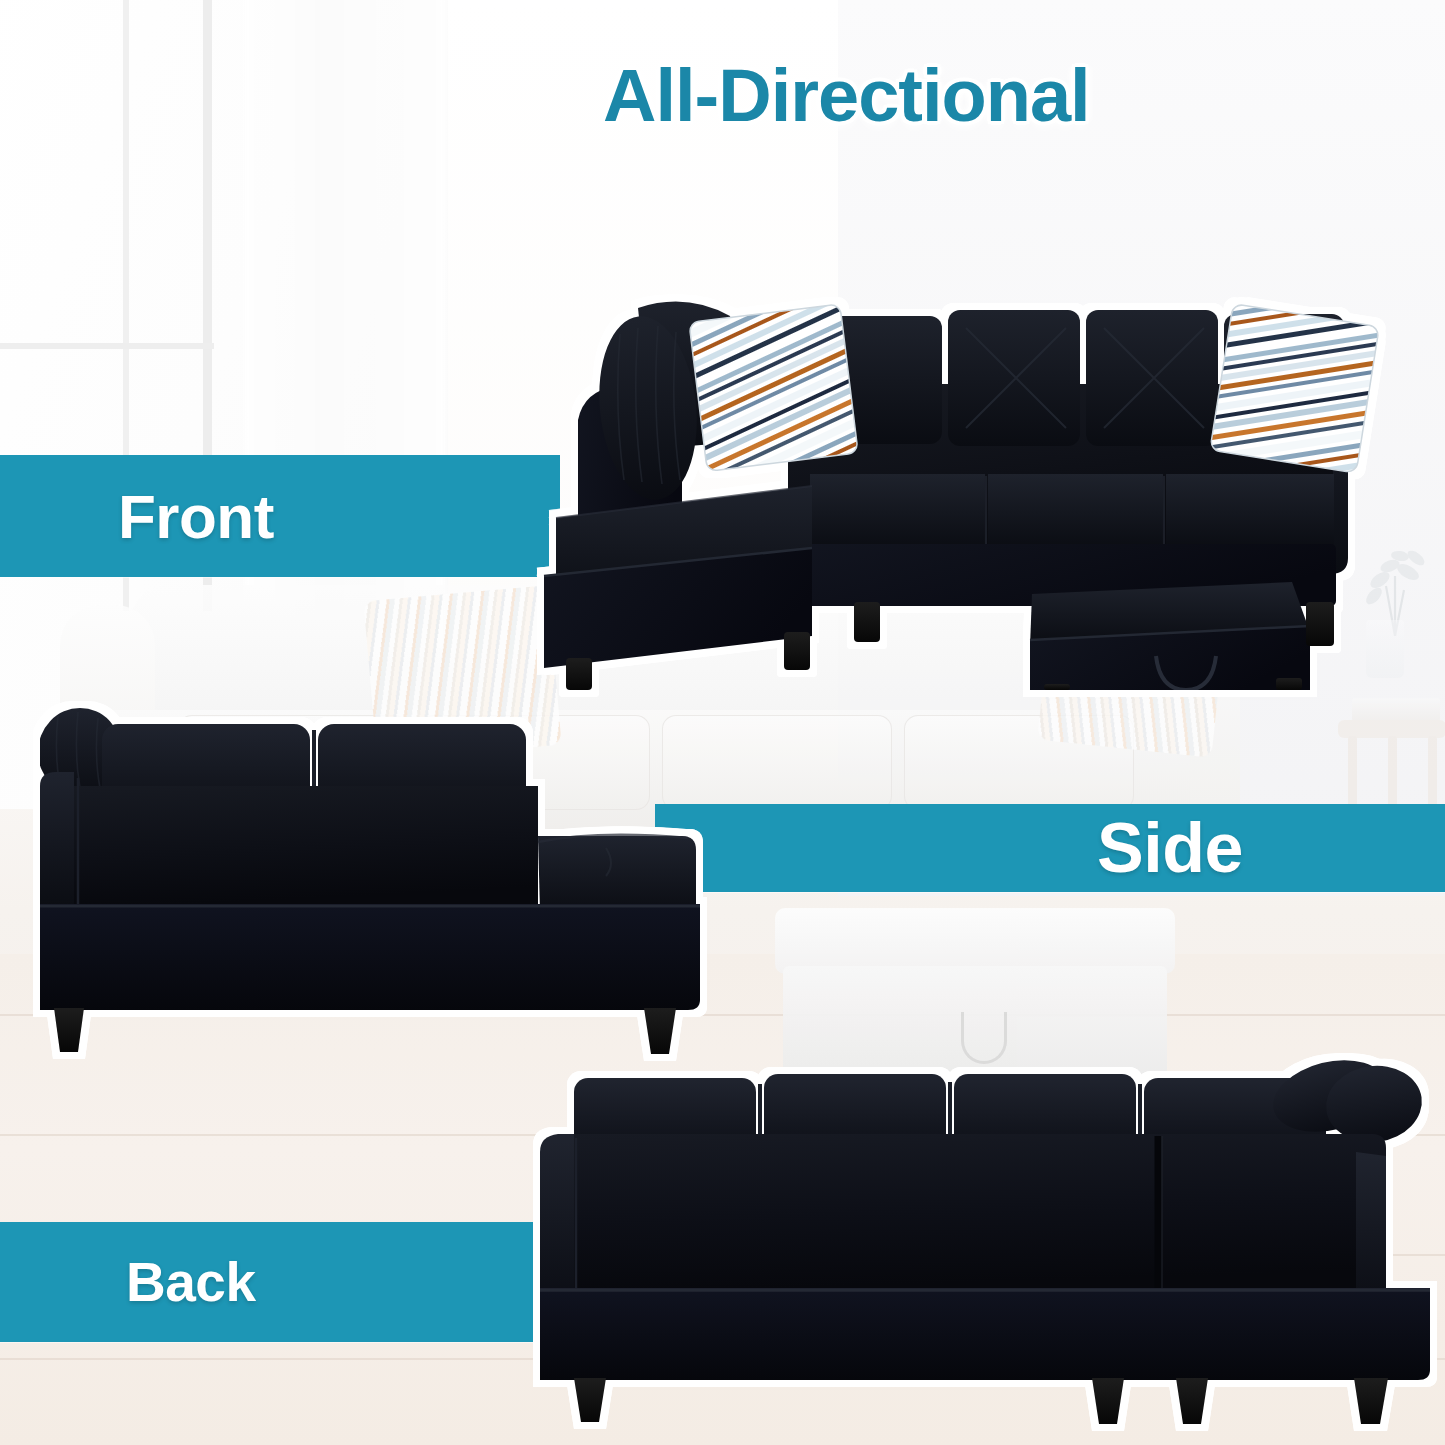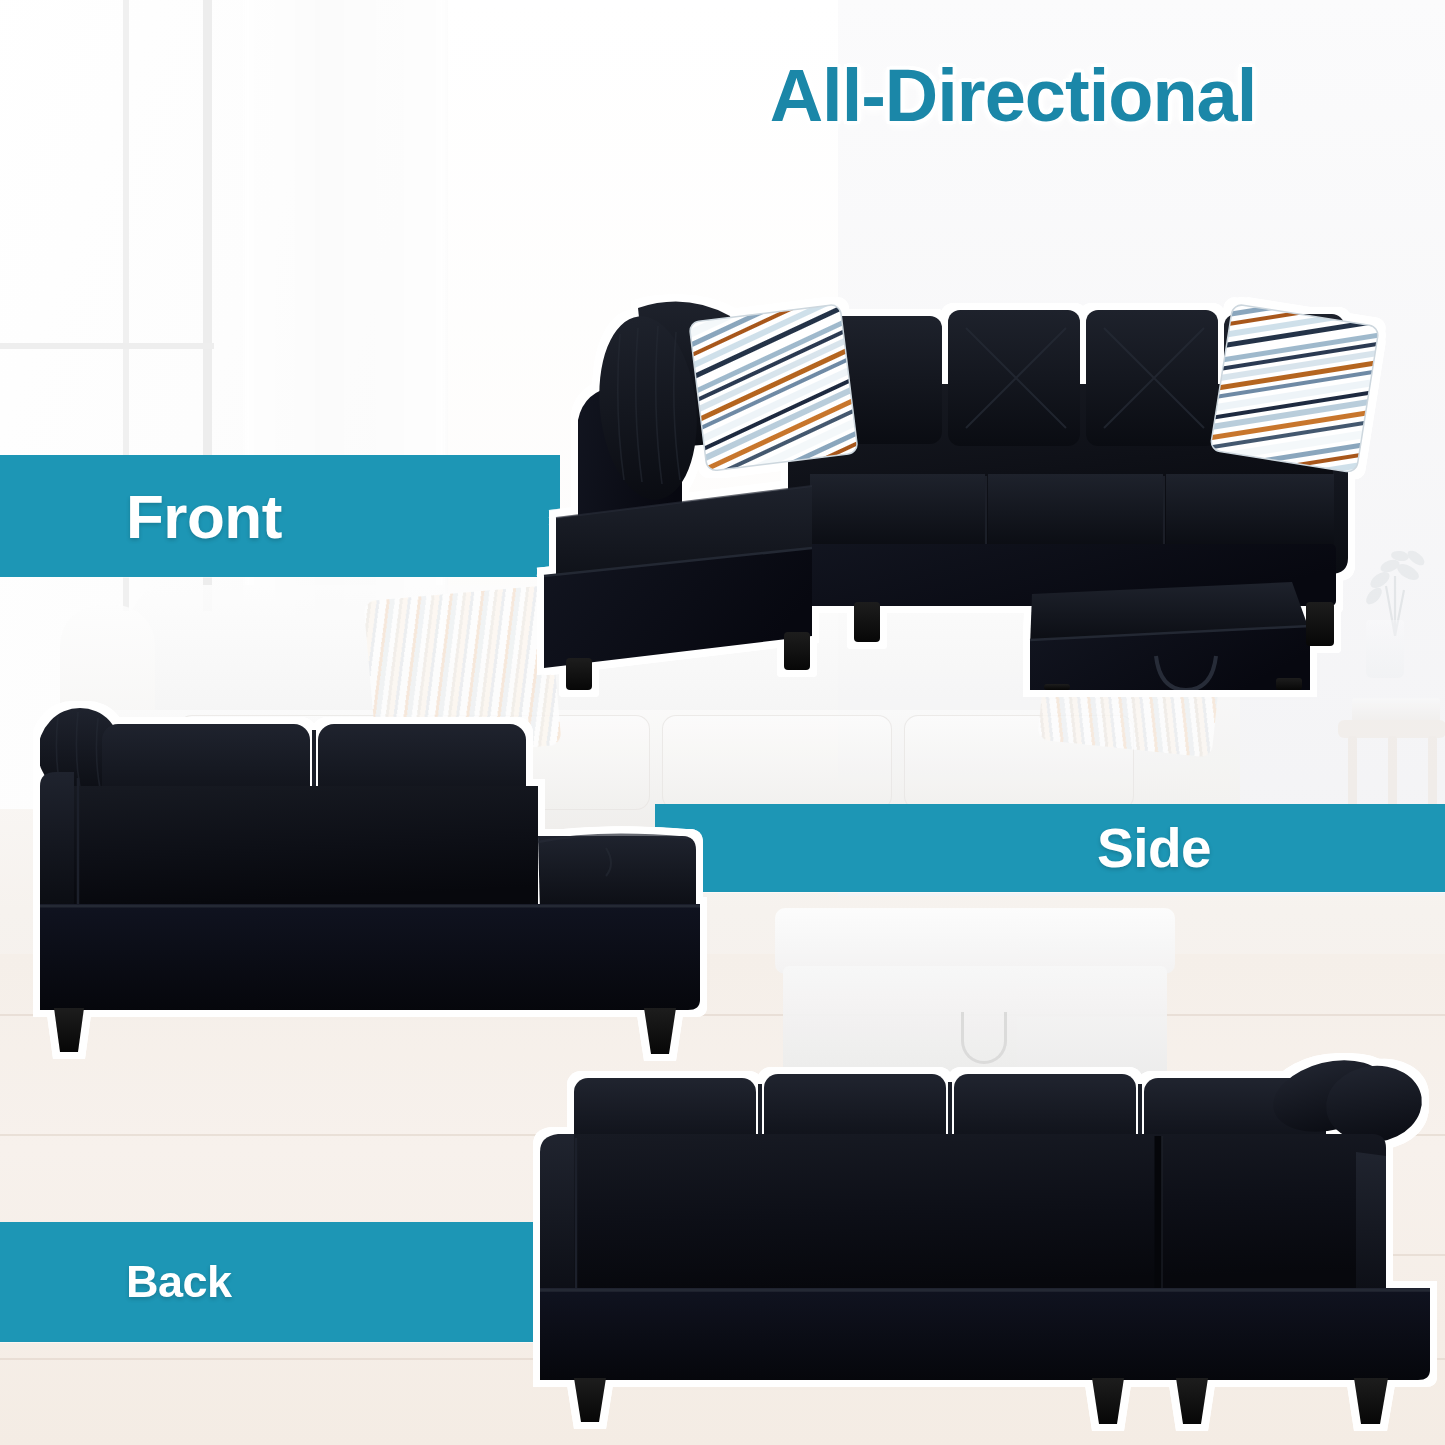--- a/index.html
+++ b/index.html
@@ -81,30 +81,30 @@
     background:linear-gradient(180deg,rgba(250,250,252,.6),rgba(238,240,242,.75));
     border-radius:3px 3px 6px 6px; opacity:.7; }
   .bg-plant { position:absolute; left:1352px; top:546px; width:86px; height:90px;
     opacity:.4; }
 
   
   .banner { position:absolute; background:#1d96b5; display:flex; align-items:center;
     box-shadow:0 1px 0 rgba(255,255,255,.5); }
   .banner span { color:#ffffff; font-weight:bold; letter-spacing:-.5px;
     text-shadow:0 2px 4px rgba(0,0,0,.18); }
-  .banner-front { left:0; top:455px; width:560px; height:122px;padding-left:8px; }
+  .banner-front { left:0; top:455px; width:560px; height:122px; }
   .banner-front span { font-size:62px; margin-left:118px; }
   .banner-side  { left:655px; top:804px; width:790px; height:88px; }
-  .banner-side span { font-size:55px; margin-left:442px; }
+  .banner-side span { font-size:70px; margin-left:442px; }
   .banner-back  { left:0; top:1222px; width:540px; height:120px; }
-  .banner-back span { font-size:45px; margin-left:126px; }
+  .banner-back span { font-size:55px; margin-left:126px; }
 
   
   .headline { position:absolute; right:22px; top:60px; width:820px;
-    text-align:center; line-height:.96;
+    text-align:left; line-height:.96;
     font-size:74px; font-weight:bold; color:#1b87a8; letter-spacing:-1px;
     text-shadow:
       -4px 0 0 #fff, 4px 0 0 #fff, 0 -4px 0 #fff, 0 4px 0 #fff,
       -3px -3px 0 #fff, 3px -3px 0 #fff, -3px 3px 0 #fff, 3px 3px 0 #fff,
       -5px 0 6px #fff, 5px 0 6px #fff, 0 6px 8px #fff;
   }
   .headline .l1 { display:block; }
   .headline .l2 { display:block; }
 
   

